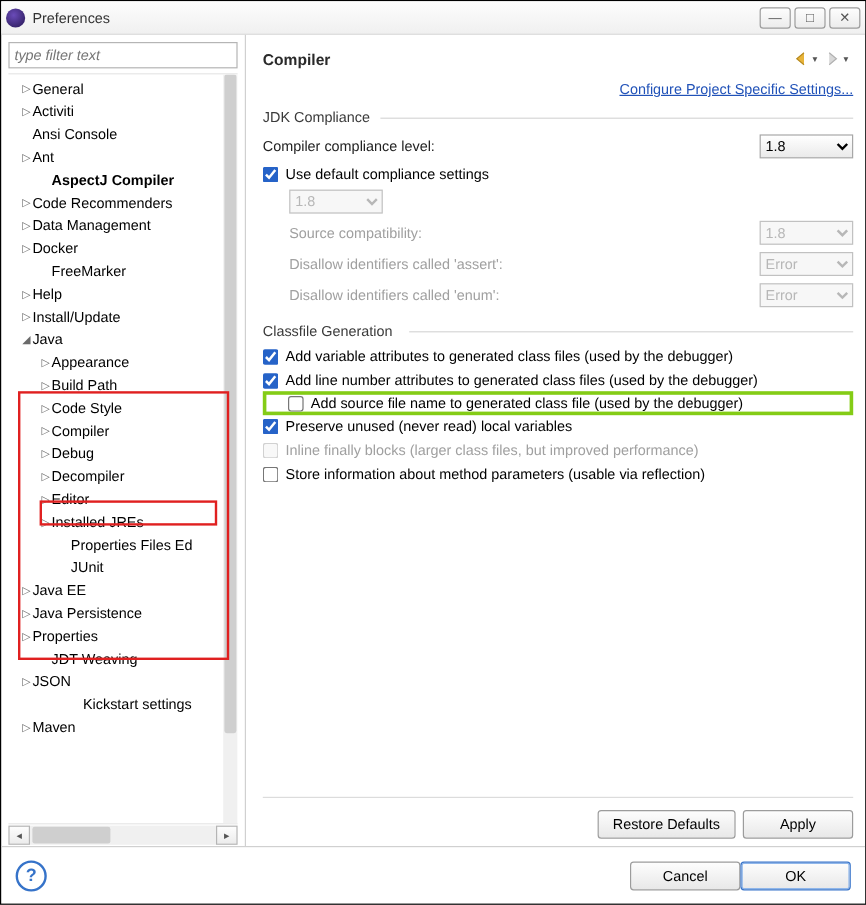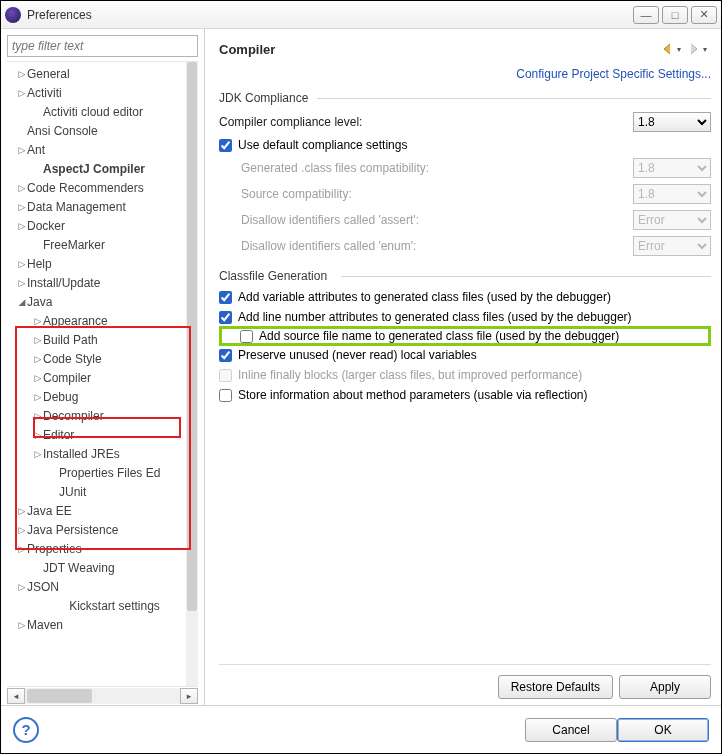--- a/index.html
+++ b/index.html
@@ -13,42 +13,42 @@
 
 .body-area { position: absolute; top: 28px; bottom: 48px; left: 0; right: 0; display: flex; }
 
 .left-pane { width: 204px; border-right: 1px solid #d0d0d0; display: flex; flex-direction: column; padding: 6px 0 0 6px; }
 .filter-box { margin: 0 6px 4px 0; }
 .filter-box input { width: 100%; height: 22px; border: 1px solid #b5b5b5; padding: 0 4px; font-style: italic; color: #888; }
 .tree-wrap { flex: 1; overflow: hidden; position: relative; border-top: 1px solid #e6e6e6; border-bottom: 1px solid #e6e6e6; margin-right: 6px; }
 .tree { position: absolute; top: 0; left: 0; right: 12px; bottom: 0; overflow: hidden; padding-top: 2px; }
 .tree-row { height: 19px; display: flex; align-items: center; white-space: nowrap; cursor: pointer; }
 .tree-row .arrow { width: 10px; text-align: center; color: #6a6a6a; font-size: 9px; display: inline-block; }
-.tree-row .label { color: #404040; }
+.tree-row .label { color: #000000; }
 .highlight-box { border: 2px solid #e02020; }
 .highlight-java { position: absolute; left: 8px; top: 264px; width: 176px; height: 224px; pointer-events: none; }
 .highlight-compiler { position: absolute; left: 26px; top: 355px; width: 148px; height: 21px; pointer-events: none; }
 
 .vscroll { position: absolute; top: 0; right: 0; bottom: 0; width: 12px; background: #f0f0f0; }
 .vscroll .thumb { position: absolute; top: 0; left: 1px; right: 1px; height: 88%; background: #cfcfcf; border-radius: 2px; }
 
 .hscroll-row { height: 18px; display: flex; align-items: center; margin-right: 6px; }
 .hscroll-row .btn { width: 18px; height: 16px; border: 1px solid #b5b5b5; background: linear-gradient(#fdfdfd,#ececec); display:flex; align-items:center; justify-content:center; font-size:9px; color:#555; cursor:pointer; }
 .hscroll-row .track { flex: 1; height: 16px; background: #f0f0f0; position: relative; }
 .hscroll-row .thumb { position:absolute; top:1px; left:2px; width:42%; bottom:1px; background:#cfcfcf; border-radius:2px; }
 
 .right-pane { flex: 1; display: flex; flex-direction: column; padding: 6px 10px 6px 14px; }
 .rp-head { display: flex; align-items: center; height: 28px; }
 .rp-head .title { font-weight: bold; color: #2a2a2a; font-size: 13px; }
 .rp-head .spacer { flex:1; }
 .navarrow { width: 16px; height: 16px; margin: 0 1px; display:inline-flex; align-items:center; justify-content:center; }
 .dd { width:8px; color:#555; font-size:8px; }
 
 .link-row { text-align: right; padding: 4px 0 6px 0; }
-.link-row a { color: #2152b8; cursor: pointer; margin-left: 31px; }
+.link-row a { color: #2152b8; text-decoration: underline; cursor: pointer; margin-left: 31px; }
 
 .group-title { color: #3a3a3a; margin: 4px 0 4px 0; position: relative; }
 .group-title::after { content:""; position:absolute; left: var(--afterleft,110px); right:0; top:50%; border-top:1px solid #d6d6d6; }
 
 .row { display:flex; align-items:center; height: 26px; }
 .row .lab { flex:1; color:#222; }
 .row .lab.dis { color:#a0a0a0; }
 .row select { width: 78px; height: 20px; border:1px solid #a7a7a7; background:linear-gradient(#fff,#eaeaea); }
 .row select.dis { color:#999; background:#f4f4f4; }
 .chkrow { display:flex; align-items:center; height: 20px; }
@@ -85,24 +85,20 @@
     </div>
     <div class="tree-wrap">
       <div class="tree" id="tree">
           <div class="tree-row" style="padding-left: 10px;">
             <span class="arrow">▷</span>
             <span class="label">General</span>
           </div>
           <div class="tree-row" style="padding-left: 10px;">
             <span class="arrow">▷</span>
             <span class="label">Activiti</span>
-          </div>
-          <div class="tree-row" style="padding-left: 26px;">
-            <span class="arrow"></span>
-            <span class="label">Activiti cloud editor</span>
           </div>
           <div class="tree-row" style="padding-left: 10px;">
             <span class="arrow"></span>
             <span class="label">Ansi Console</span>
           </div>
           <div class="tree-row" style="padding-left: 10px;">
             <span class="arrow">▷</span>
             <span class="label">Ant</span>
           </div>
           <div class="tree-row" style="padding-left: 26px; font-weight: bold;">
@@ -245,21 +241,20 @@
     <div class="row">
       <span class="lab">Compiler compliance level:</span>
       <select><option>1.8</option></select>
     </div>
     <div class="chkrow">
         <input type="checkbox" checked="" style="">
         <span>Use default compliance settings</span>
       </div>
 
     <div class="row sub">
-        <span class="lab dis">Generated .class files compatibility:</span>
         <select class="dis" disabled=""><option>1.8</option></select>
       </div>
     <div class="row sub">
         <span class="lab dis">Source compatibility:</span>
         <select class="dis" disabled=""><option>1.8</option></select>
       </div>
     <div class="row sub">
         <span class="lab dis">Disallow identifiers called 'assert':</span>
         <select class="dis" disabled=""><option>Error</option></select>
       </div>

